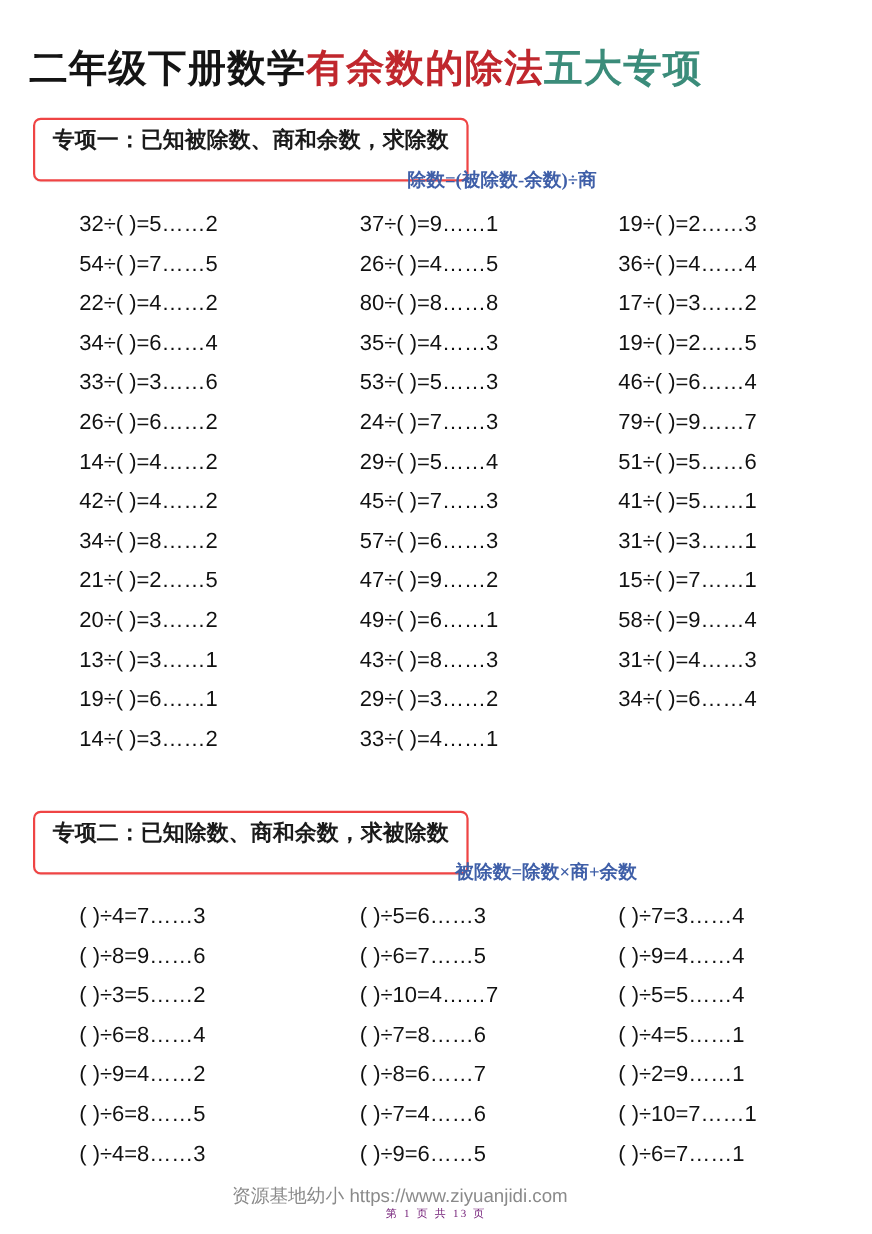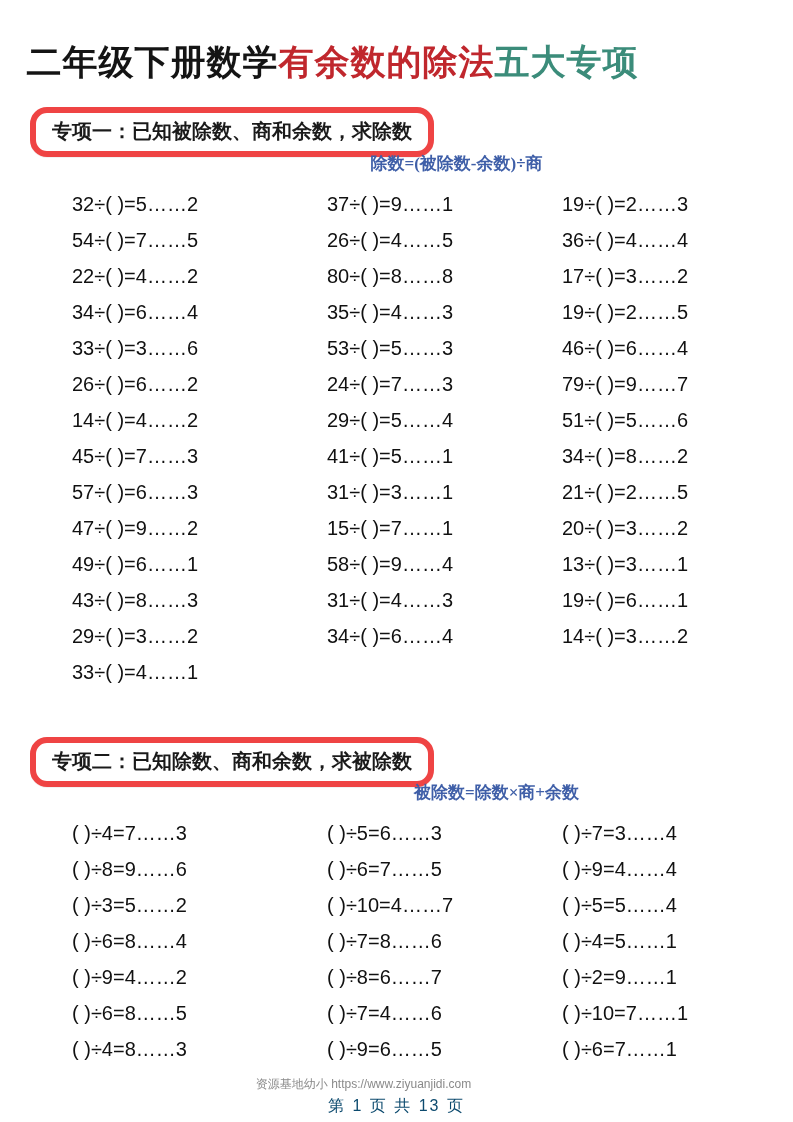--- a/index.html
+++ b/index.html
@@ -38,24 +38,24 @@
     white-space: nowrap;
     line-height: 1.1;
   }
   .title span { display: inline; }
 
   
   .sec-head {
     position: absolute;
     left: 30px;
     box-sizing: border-box;
-    border: 6px solid #ef4444;
-    border-radius: 17px;
+    border: 2px solid #ef4444;
+    border-radius: 7px;
     background: #ffffff;
-    padding: 5px 16px 6px 16px;
+    padding: 5px 16px 22px 16px;
     font-family: "Liberation Serif", "DejaVu Serif", serif;
     font-size: 20px;
     font-weight: bold;
     color: #1a1a1a;
     white-space: nowrap;
     box-shadow: 0 1px 0 rgba(0,0,0,0.05);
   }
   #sec1-head { top: 107px; }
   #sec2-head { top: 737px; }
 
@@ -99,34 +99,34 @@
   }
   #sec2-grid .prob { height: 36px; line-height: 36px; }
 
   
   .watermark {
     position: absolute;
     top: 1076px;
     left: 0;
     width: 727px;
     text-align: center;
-    font-size: 12px;
+    font-size: 17px;
     color: #8a8a8a;
     font-family: "Liberation Sans", "DejaVu Sans", sans-serif;
     white-space: nowrap;
   }
   .pagenum {
     position: absolute;
     top: 1096px;
     left: 0;
     width: 793px;
     text-align: center;
-    font-size: 16px;
-    color: #0c4a6e;
-    font-family: Liberation Sans, sans-serif;
+    font-size: 10px;
+    color: #701a75;
+    font-family: Liberation Serif, serif;
     white-space: nowrap;
     letter-spacing: 2px;
   }
 </style>
 </head>
 <body>
 
 <div class="page">
 
   <div class="title">
@@ -152,20 +152,21 @@
       <div class="prob">19÷(   )=2……5</div>
       <div class="prob">33÷(   )=3……6</div>
       <div class="prob">53÷(   )=5……3</div>
       <div class="prob">46÷(   )=6……4</div>
       <div class="prob">26÷(   )=6……2</div>
       <div class="prob">24÷(   )=7……3</div>
       <div class="prob">79÷(   )=9……7</div>
       <div class="prob">14÷(   )=4……2</div>
       <div class="prob">29÷(   )=5……4</div>
       <div class="prob">51÷(   )=5……6</div>
+      <div class="prob">42÷(   )=4……2</div>
       <div class="prob">45÷(   )=7……3</div>
       <div class="prob">41÷(   )=5……1</div>
       <div class="prob">34÷(   )=8……2</div>
       <div class="prob">57÷(   )=6……3</div>
       <div class="prob">31÷(   )=3……1</div>
       <div class="prob">21÷(   )=2……5</div>
       <div class="prob">47÷(   )=9……2</div>
       <div class="prob">15÷(   )=7……1</div>
       <div class="prob">20÷(   )=3……2</div>
       <div class="prob">49÷(   )=6……1</div>

